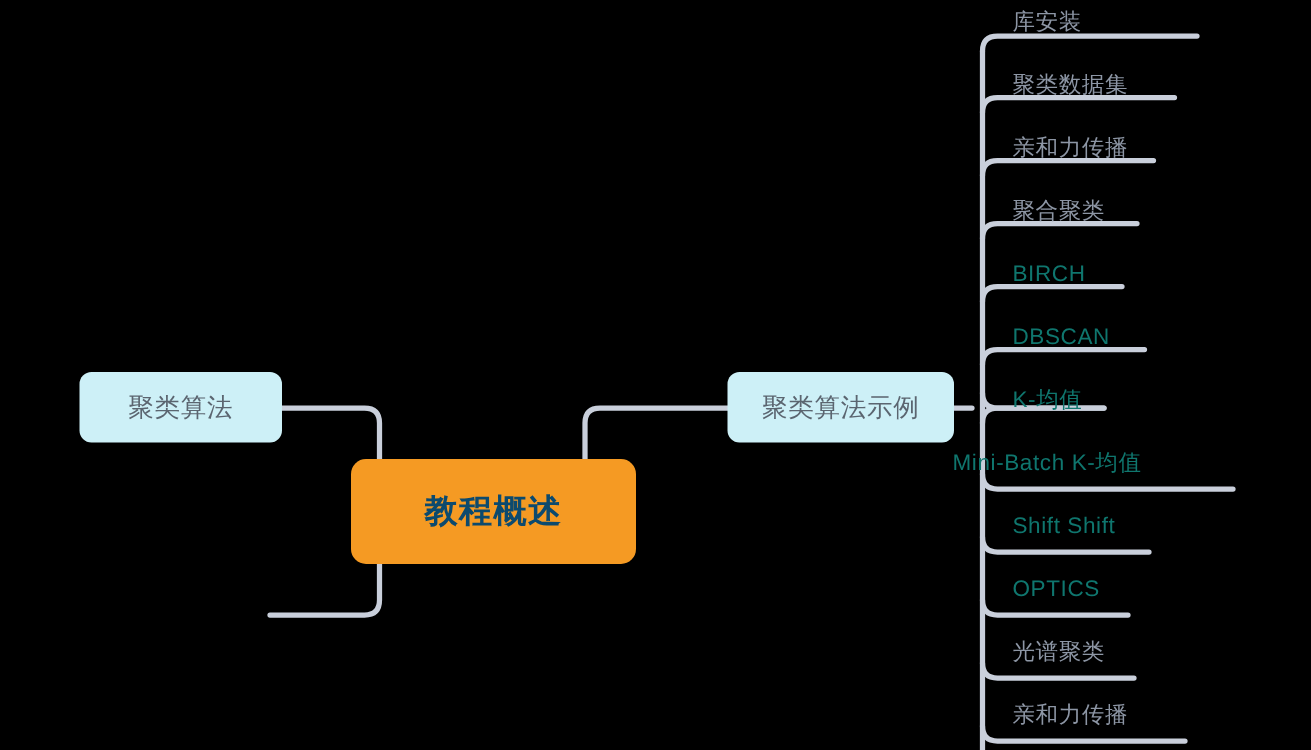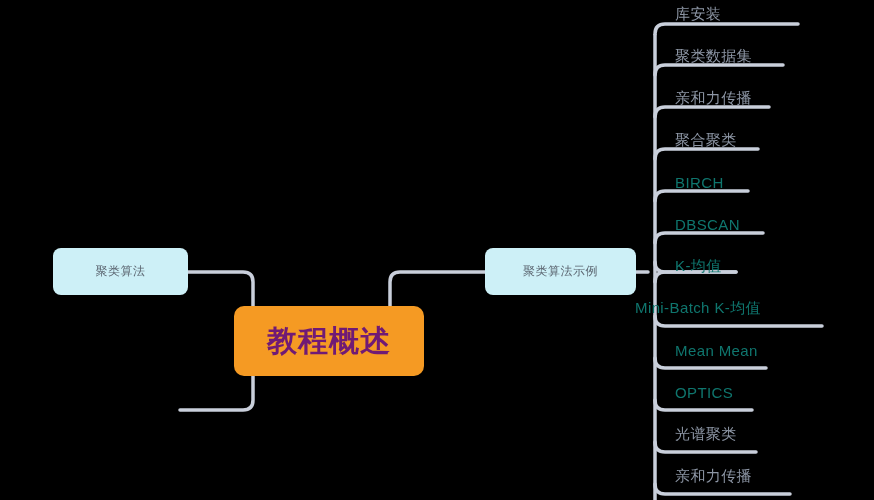--- a/index.html
+++ b/index.html
@@ -32,31 +32,31 @@
   .node {
     position: absolute;
     box-sizing: border-box;
     display: flex;
     align-items: center;
     justify-content: center;
     white-space: nowrap;
   }
   .node-root {
     background: #f59a23;
-    color: #701a75;
+    color: #0c4a6e;
     border-radius: 10px;
-    font-size: 30px;
+    font-size: 22px;
     font-weight: bold;
     letter-spacing: 1px;
   }
   .node-branch {
     background: #cdf0f7;
     color: #5b6570;
     border-radius: 8px;
-    font-size: 12px;
+    font-size: 17px;
     letter-spacing: 0.5px;
   }
   .leaf {
     position: absolute;
     box-sizing: border-box;
     display: flex;
     align-items: center;
     white-space: nowrap;
     color: #0f766e;
     font-size: 15px;
@@ -129,21 +129,21 @@
   <div class="leaf" style="left:675px; top:214px; height:20px;">
     <span>DBSCAN</span>
   </div>
   <div class="leaf" style="left:675px; top:256px; height:20px;">
     <span>K-均值</span>
   </div>
   <div class="leaf" style="left:635px; top:298px; height:20px;">
     <span>Mini-Batch K-均值</span>
   </div>
   <div class="leaf" style="left:675px; top:340px; height:20px;">
-    <span>Mean Mean</span>
+    <span>Shift Shift</span>
   </div>
   <div class="leaf" style="left:675px; top:382px; height:20px;">
     <span>OPTICS</span>
   </div>
   <div class="leaf leaf-cjk" style="left:675px; top:424px; height:20px;">
     <span>光谱聚类</span>
   </div>
   <div class="leaf leaf-cjk" style="left:675px; top:466px; height:20px;">
     <span>亲和力传播</span>
   </div>

